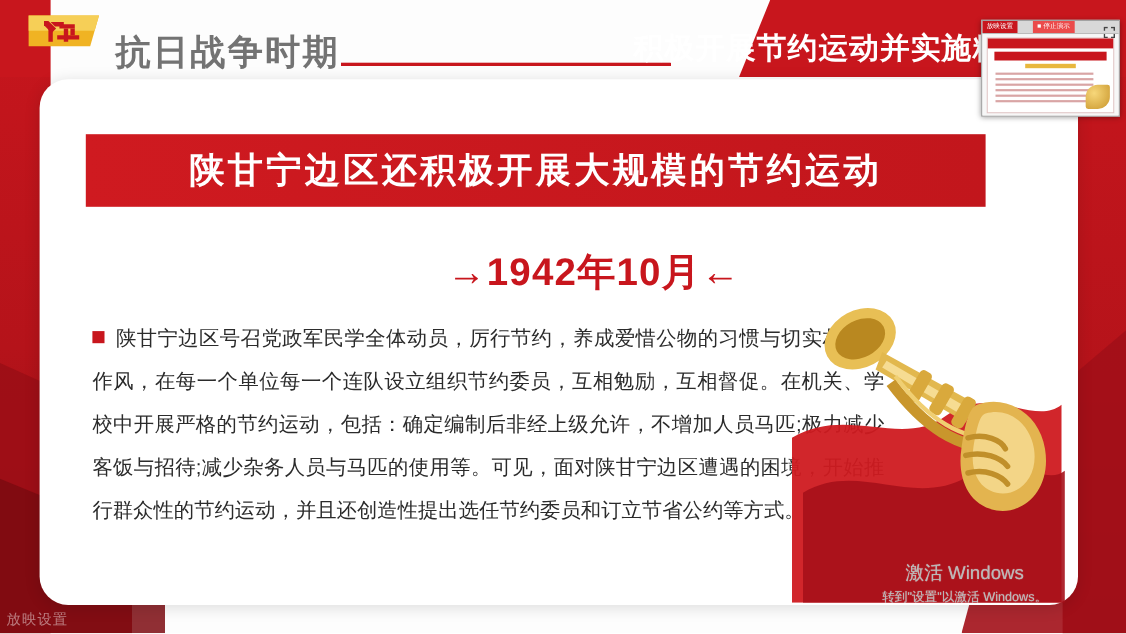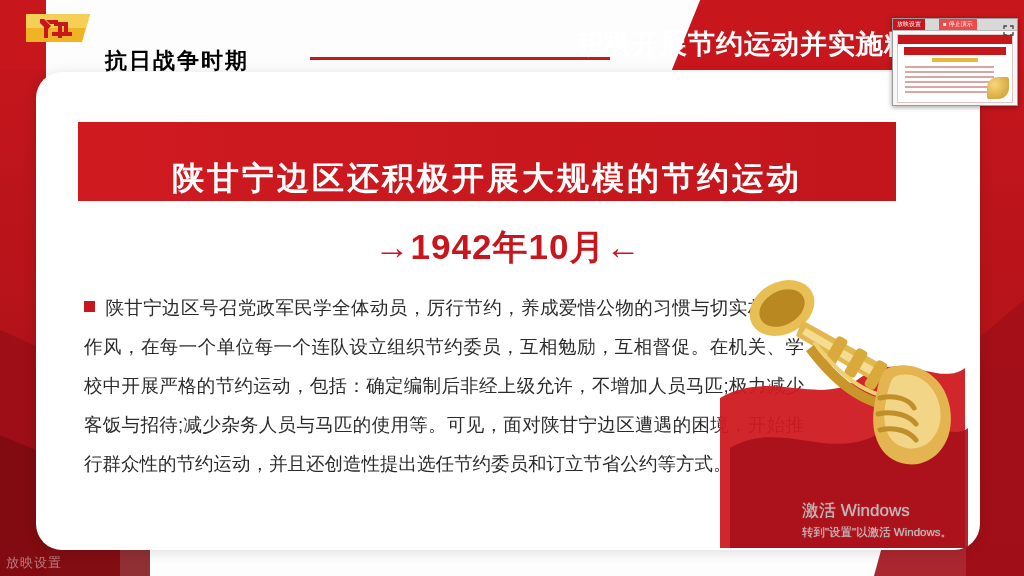--- a/index.html
+++ b/index.html
@@ -53,50 +53,50 @@
     content:"";position:absolute;right:-40px;top:0;width:60px;height:70px;
     background:#fdfdfd;transform:skewX(-22deg);
   }
   
   .emblem{
     position:absolute;left:24px;top:10px;width:74px;height:56px;
   }
   .emblem svg{display:block;}
   .header-title{
     position:absolute;left:105px;top:26px;
-    font-size:22px;font-weight:bold;color:#000000;letter-spacing:2px;
+    font-size:32px;font-weight:bold;color:#737373;letter-spacing:2px;
     white-space:nowrap;
-    margin-top:20px;
   }
   .header-rule{
     position:absolute;left:310px;top:57px;width:300px;height:3px;
     background:#c8161d;
   }
   .header-right-title{
     position:absolute;right:28px;top:26px;
     font-size:27px;font-weight:bold;color:#ffffff;letter-spacing:1px;
     white-space:nowrap;
   }
   
   .card{
     position:absolute;left:36px;top:72px;width:944px;height:478px;
     background:#ffffff;border-radius:26px;
     box-shadow:0 2px 14px rgba(0,0,0,.13);
   }
   .title-bar{
-    position:absolute;left:42px;top:50px;width:818px;height:79px;
+    position:absolute;left:42px;top:50px;width:818px;height:66px;
     background:linear-gradient(90deg,#cf1a20 0%,#c2161c 100%);
-    display:flex;align-items:flex-end;justify-content:center;
+    display:flex;align-items:center;justify-content:center;
   }
   .title-bar span{
     color:#fff;font-size:32px;font-weight:bold;letter-spacing:3px;
   }
   .date-line{
     position:absolute;left:0;top:152px;width:944px;
     text-align:center;
+    padding-left:32px;
   }
   .date-line span{
     color:#c8161d;font-size:35px;font-weight:bold;letter-spacing:1px;
   }
   .body-text{
     position:absolute;left:48px;top:216px;width:720px;
     font-size:18.5px;color:#2b2b2b;line-height:39px;
     text-align:justify;text-indent:0;
   }
   .bullet{
@@ -149,22 +149,22 @@
   .prev-horn{
     position:absolute;right:3px;bottom:3px;width:22px;height:22px;
     background:radial-gradient(circle at 35% 35%,#f7d77a,#c9962c);
     border-radius:50% 10% 50% 10%;
   }
   .resize-handle{
     position:absolute;right:3px;top:3px;width:11px;height:11px;
   }
   
   .watermark{
-    position:absolute;right:72px;bottom:36px;
-    text-align:left;color:#b9b9b9;
+    position:absolute;right:72px;bottom:26px;
+    text-align:center;color:#b9b9b9;
     text-shadow:0 0 1px rgba(255,255,255,.6);
   }
   .watermark .w1{font-size:17px;}
   .watermark .w2{font-size:11.5px;margin-top:3px;}
   
   .corner-logo{
     position:absolute;left:6px;bottom:4px;
     font-size:13px;color:rgba(255,255,255,.45);
     letter-spacing:1px;
   }

